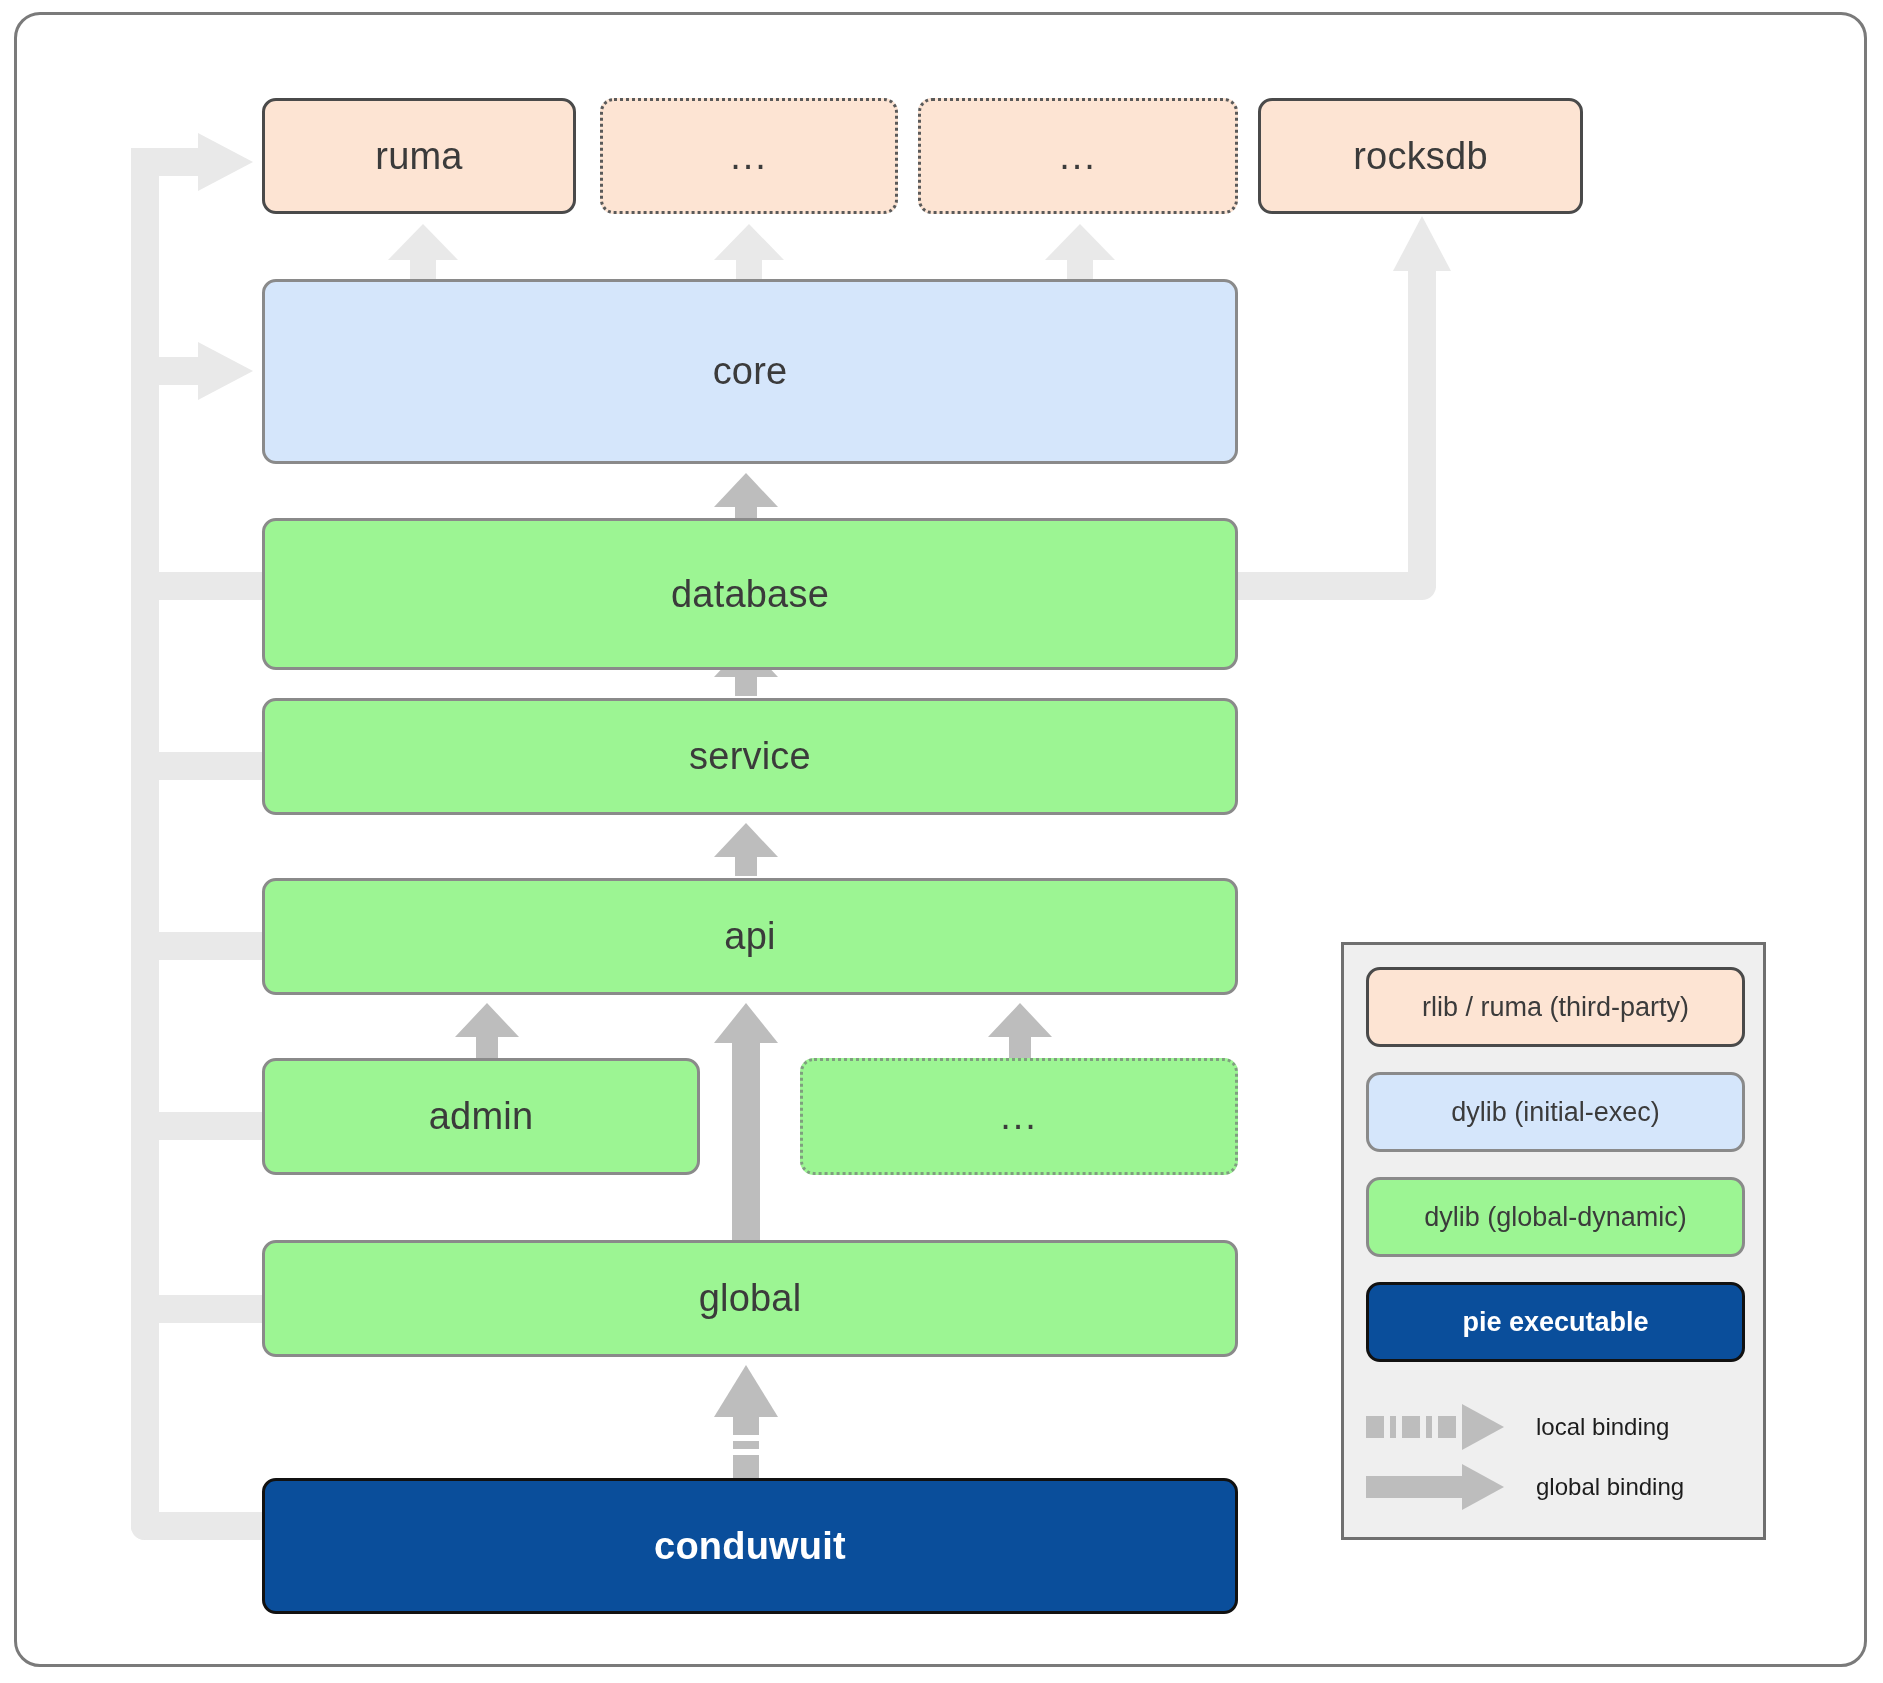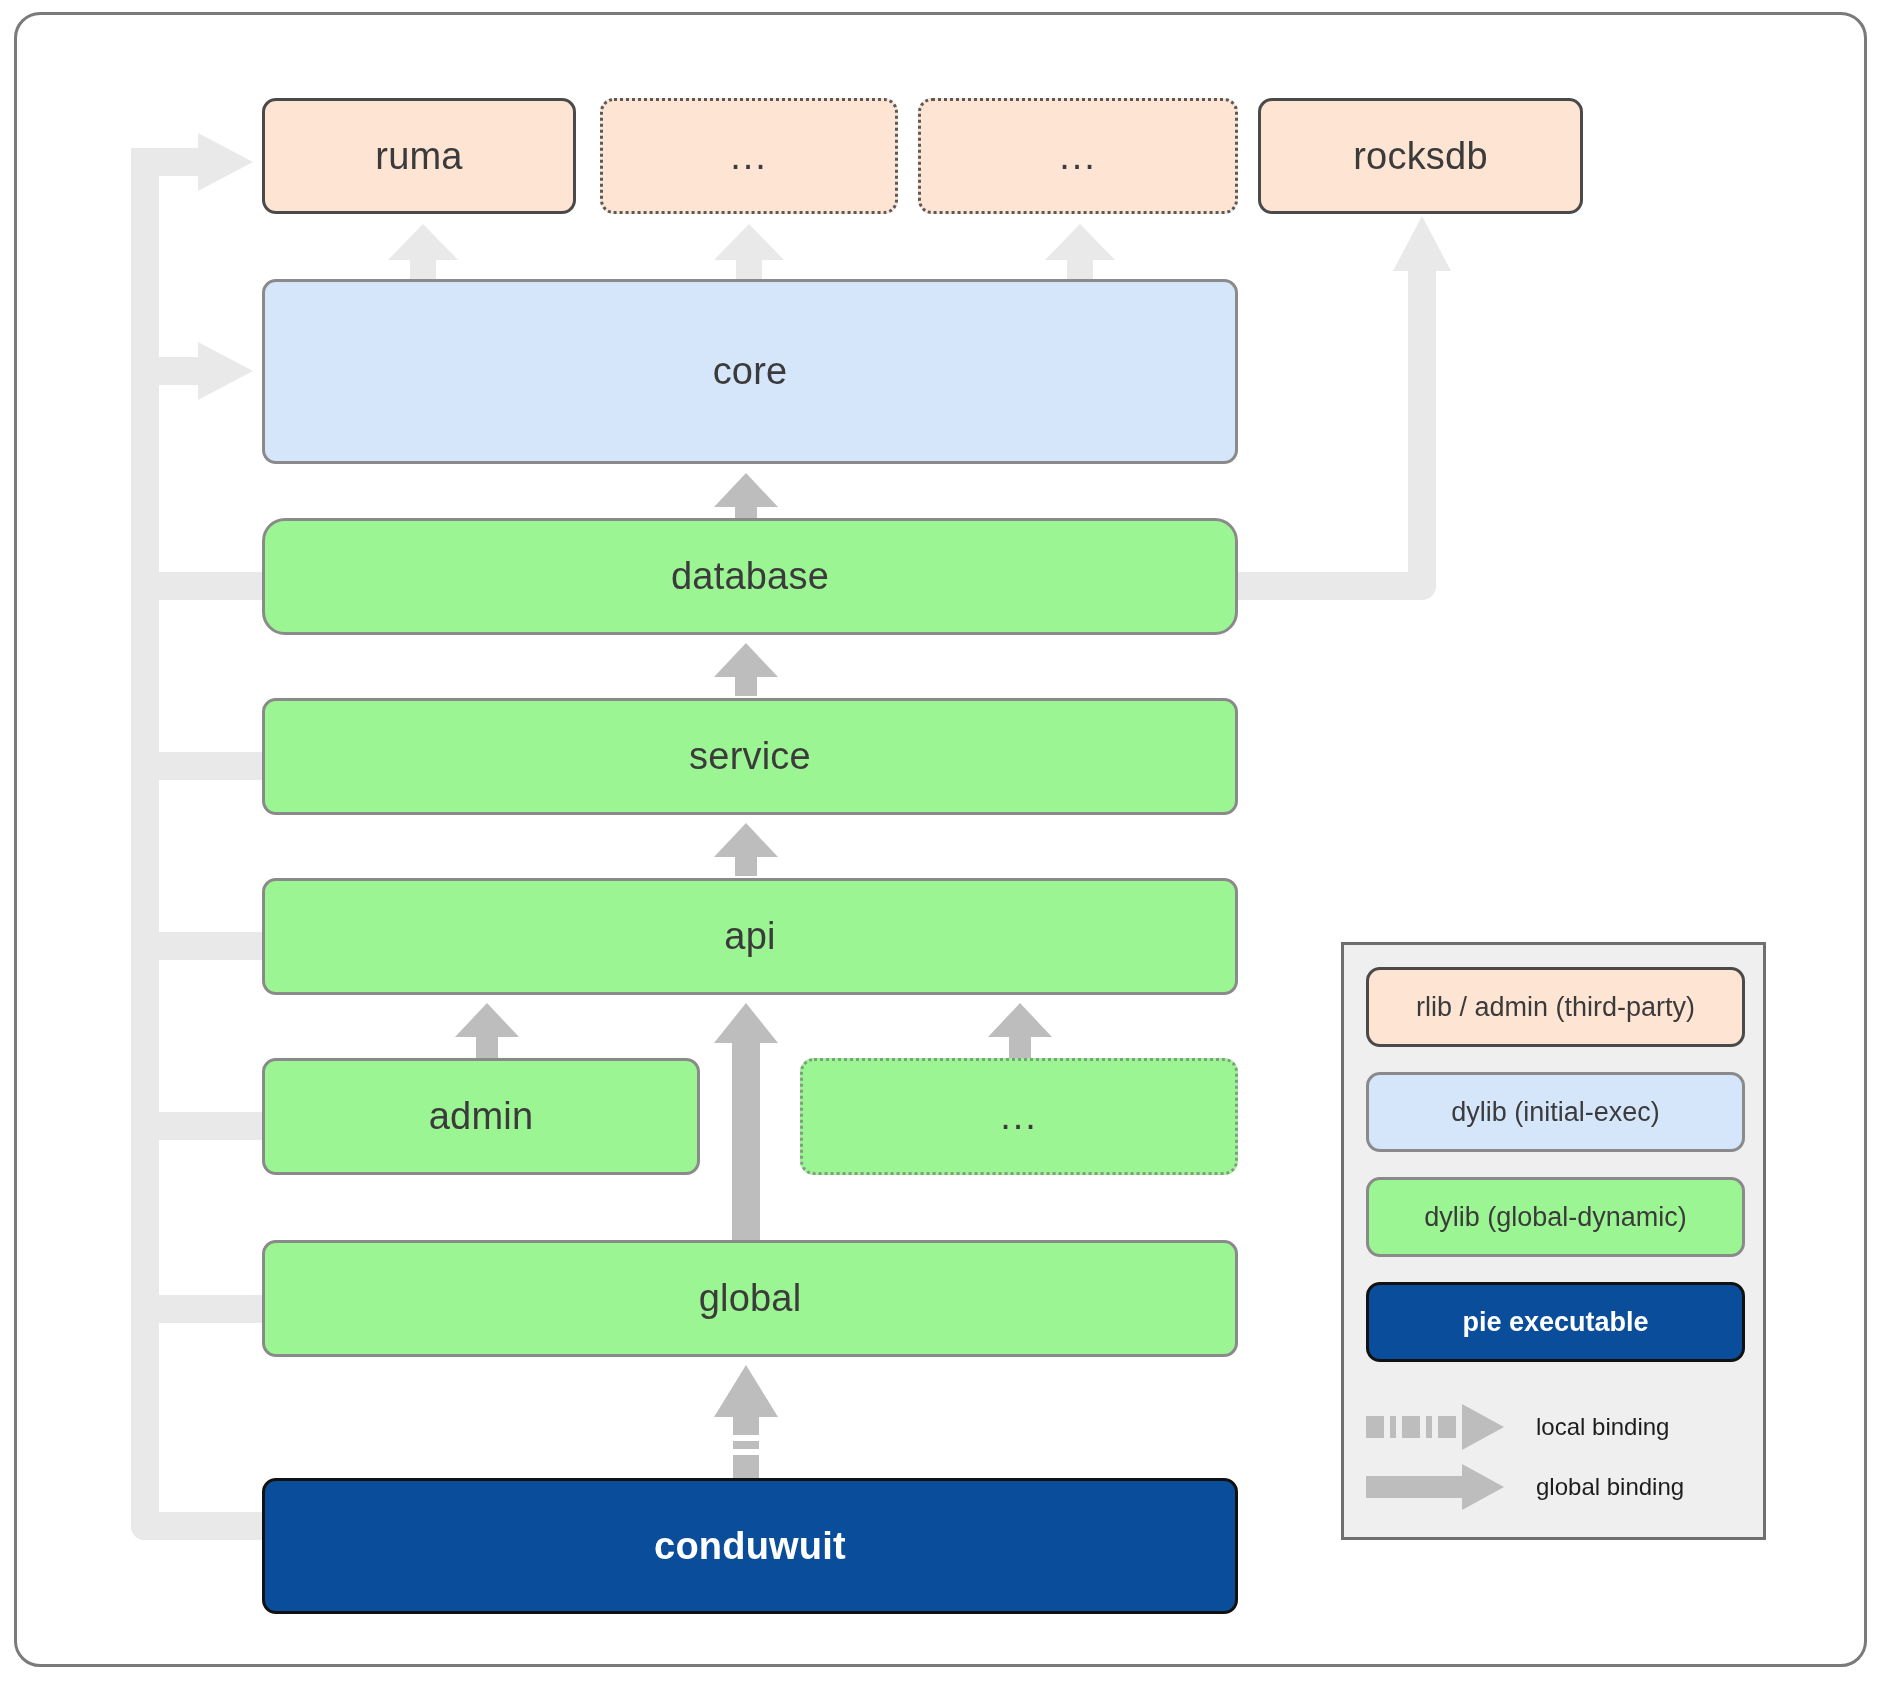--- a/index.html
+++ b/index.html
@@ -223,21 +223,21 @@
 
   <div class="node initial" style="left:262px; top:279px; width:976px; height:185px;">
     <span>core</span>
   </div>
 
   <div class="arrow-up" style="left:714px; top:473px; width:64px; height:48px;">
     <div class="head" style="border-width:0 32px 34px 32px; border-color:transparent transparent #bdbdbd transparent;"></div>
     <div class="shaft" style="width:22px; height:16px; background:#bdbdbd;"></div>
   </div>
 
-  <div class="node global" style="left:262px; top:518px; width:976px; height:117px;border-radius:23px;">
+  <div class="node global" style="left:262px; top:518px; width:976px; height:152px;">
     <span>database</span>
   </div>
 
   <div class="arrow-up" style="left:714px; top:643px; width:64px; height:53px;">
     <div class="head" style="border-width:0 32px 34px 32px; border-color:transparent transparent #bdbdbd transparent;"></div>
     <div class="shaft" style="width:22px; height:21px; background:#bdbdbd;"></div>
   </div>
 
   <div class="node global" style="left:262px; top:698px; width:976px; height:117px;">
     <span>service</span>
@@ -289,21 +289,21 @@
            #ffffff 32px, #ffffff 38px,
            #bdbdbd 38px, #bdbdbd 63px);"></div>
   </div>
 
   <div class="node pie" style="left:262px; top:1478px; width:976px; height:136px;">
     <span>conduwuit</span>
   </div>
 
   <div id="legend">
     <div class="legend-box" style="top:22px; background:#fde4d3; border:3px solid #4a4a4a;">
-      <span>rlib / admin (third-party)</span>
+      <span>rlib / ruma (third-party)</span>
     </div>
     <div class="legend-box" style="top:127px; background:#d5e6fb; border:3px solid #8a8a8a;">
       <span>dylib (initial-exec)</span>
     </div>
     <div class="legend-box" style="top:337px; background:#0a4e9b; border:3px solid #111111; color:#ffffff; font-weight:bold;">
       <span>pie executable</span>
     </div>
     <div class="legend-box" style="top:232px; background:#9cf593; border:3px solid #8a8a8a;">
       <span>dylib (global-dynamic)</span>
     </div>

